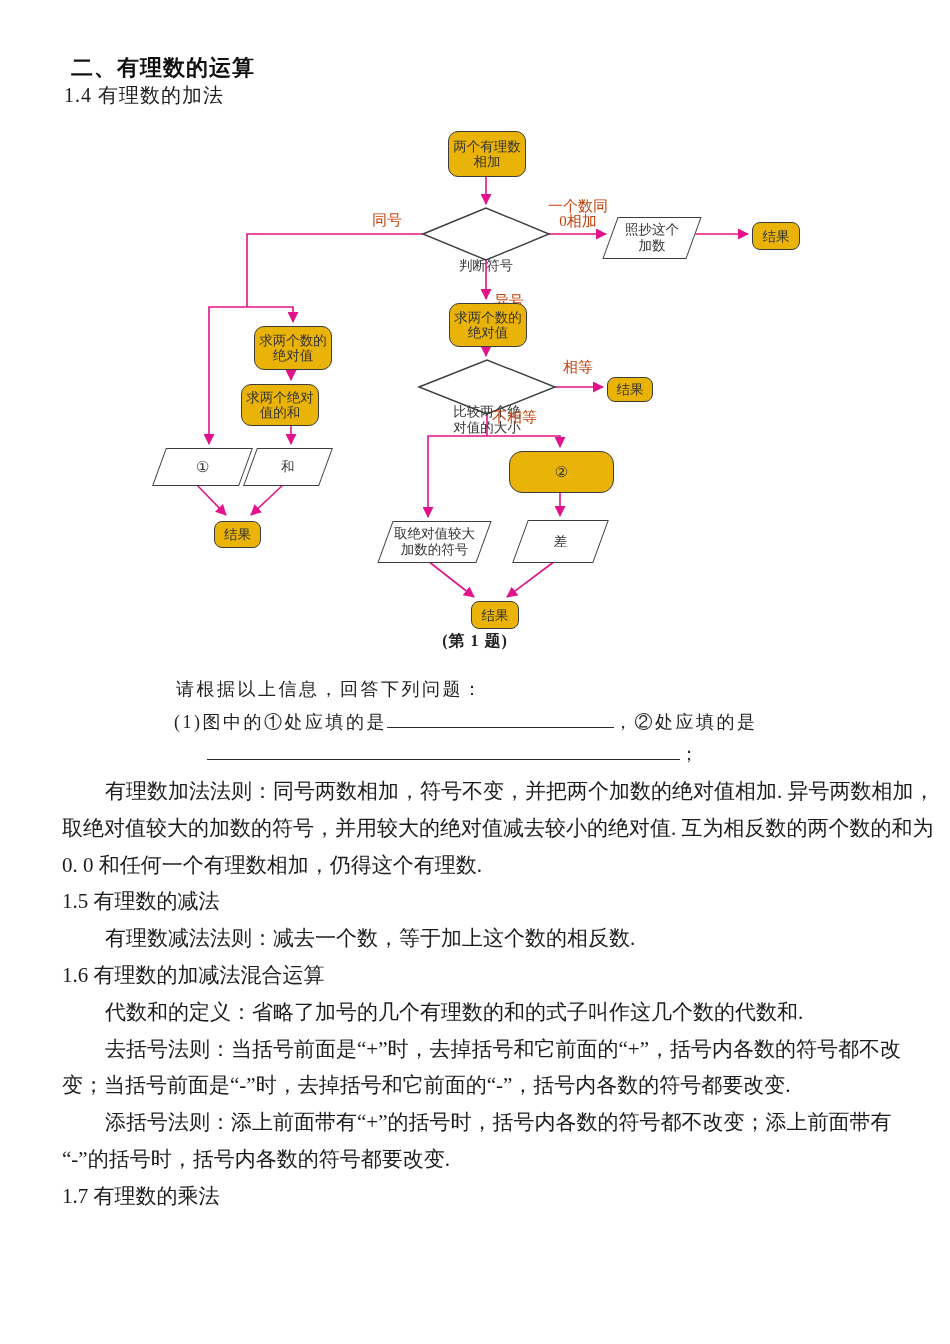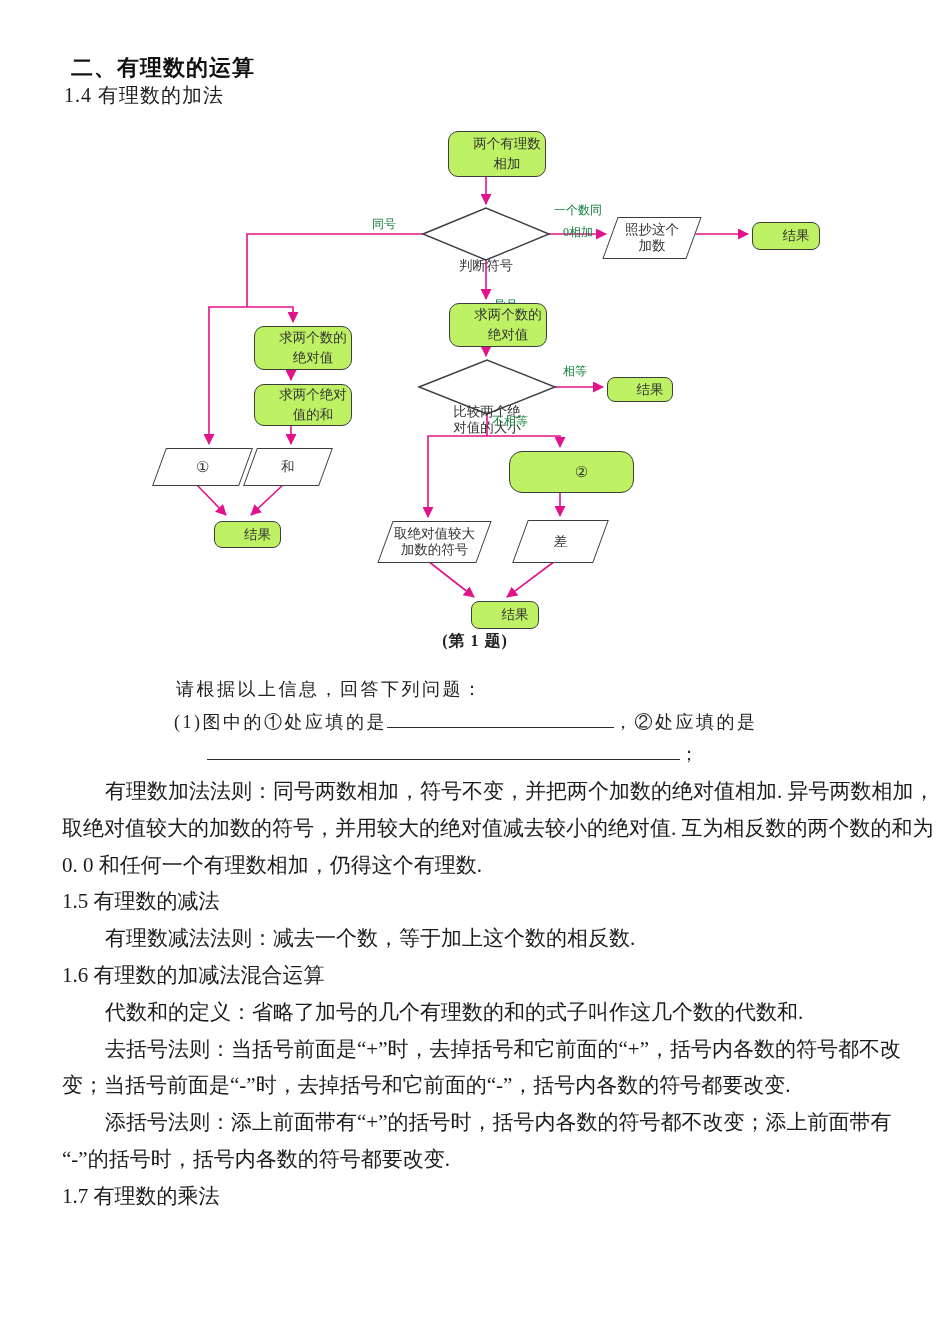--- a/index.html
+++ b/index.html
@@ -6,34 +6,34 @@
   .page{position:relative;width:950px;height:1344px;background:#ffffff;overflow:hidden;
         font-family:"Liberation Serif","DejaVu Serif",serif;color:#222;}
 
   
   .heading{position:absolute;left:71px;top:53px;font-size:22px;font-weight:bold;
            font-family:"Liberation Sans","DejaVu Sans",sans-serif;color:#111;letter-spacing:1px;}
   .subheading{position:absolute;left:64px;top:82px;font-size:20px;color:#1d1d1d;letter-spacing:1px;}
 
   
   .fc-svg{position:absolute;left:0;top:0;width:950px;height:1344px;pointer-events:none;}
-  .node{position:absolute;background:#bef264;border:1.4px solid #3d3d3d;display:flex;
+  .node{position:absolute;background:#eab308;border:1.4px solid #3d3d3d;display:flex;
         align-items:center;justify-content:center;text-align:center;
-        font-size:13.5px;line-height:20px;color:#333;white-space:pre-line;z-index:2;padding-left:20px;}
+        font-size:13.5px;line-height:15px;color:#333;white-space:pre-line;z-index:2;}
   .round{border-radius:10px;}
   .round-sm{border-radius:8px;}
   .round-lg{border-radius:13px;font-size:15px;}
   .para{position:absolute;background:#fff;border:1.4px solid #3d3d3d;display:flex;
         align-items:center;justify-content:center;transform:skewX(-20deg);z-index:2;}
   .para > span{display:block;transform:skewX(20deg);font-size:13.5px;line-height:16px;
         color:#333;text-align:center;white-space:pre-line;}
   .para > span.big{font-size:15px;}
   .dtext{position:absolute;text-align:center;font-size:13.5px;line-height:16px;color:#333;
         white-space:pre-line;z-index:2;margin-top:32px;}
-  .elabel{position:absolute;font-size:12px;line-height:22px;color:#15803d;
+  .elabel{position:absolute;font-size:15px;line-height:15px;color:#c2410c;
         white-space:pre-line;z-index:2;}
   .caption{position:absolute;left:424px;top:631px;width:102px;text-align:center;
         font-size:16px;color:#222;font-weight:bold;letter-spacing:1px;}
 
   
   .qline{position:absolute;font-size:18px;letter-spacing:2.5px;color:#222;white-space:nowrap;}
   .blank{display:inline-block;border-bottom:1.6px solid #2b2b2b;height:1.0em;
          vertical-align:baseline;}
 
   
@@ -95,21 +95,21 @@
 
   <div class="para" style="left:610px;top:217px;width:82px;height:40px;">
       <span>照抄这个
 加数</span>
     </div>
 
   <div class="node round-sm" style="left:752px;top:222px;width:46px;height:26px;">结果</div>
 
   <div class="node round" style="left:254px;top:326px;width:76px;height:42px;">求两个数的
 绝对值</div>
-  <div class="node round" style="left:254px;top:384px;width:76px;height:40px;text-align:center;">求两个绝对
+  <div class="node round" style="left:241px;top:384px;width:76px;height:40px;text-align:center;">求两个绝对
 值的和</div>
 
   <div class="para" style="left:159px;top:448px;width:85px;height:36px;">
       <span class="big">①</span>
     </div>
   <div class="para" style="left:250px;top:448px;width:74px;height:36px;">
       <span>和</span>
     </div>
 
   <div class="node round-sm" style="left:214px;top:521px;width:45px;height:25px;">结果</div>

